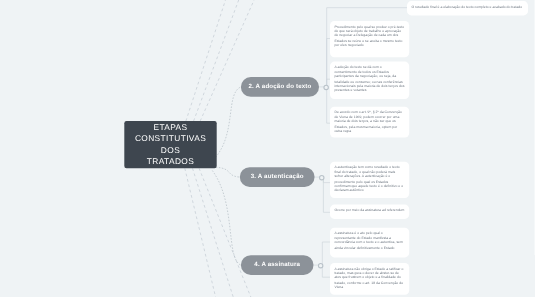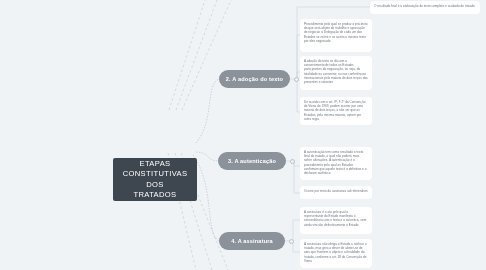--- a/index.html
+++ b/index.html
@@ -125,21 +125,21 @@
       <path d="M294,161 L294,193 L300,193"></path>
     </g>
 
     <g stroke="#cdd5db" stroke-width="0.6" fill="none">
       <path d="M285,241 L293,241"></path>
       <path d="M293,241 L293,220 L300,220"></path>
       <path d="M293,241 L293,252 L300,252"></path>
     </g>
   </svg>
 
-  <div class="node root" style="left:113px; top:110px; width:84px; height:43px;margin-top:48px;">
+  <div class="node root" style="left:113px; top:110px; width:84px; height:43px;">
     <span>ETAPAS
 CONSTITUTIVAS DOS
 TRATADOS</span>
   </div>
 
   <div class="node branch" style="left:219px; top:70px; width:71px; height:18px;">
     <span>2. A adoção do texto</span>
   </div>
   <div class="handle" style="left:294px; top:76.5px;"></div>
 

